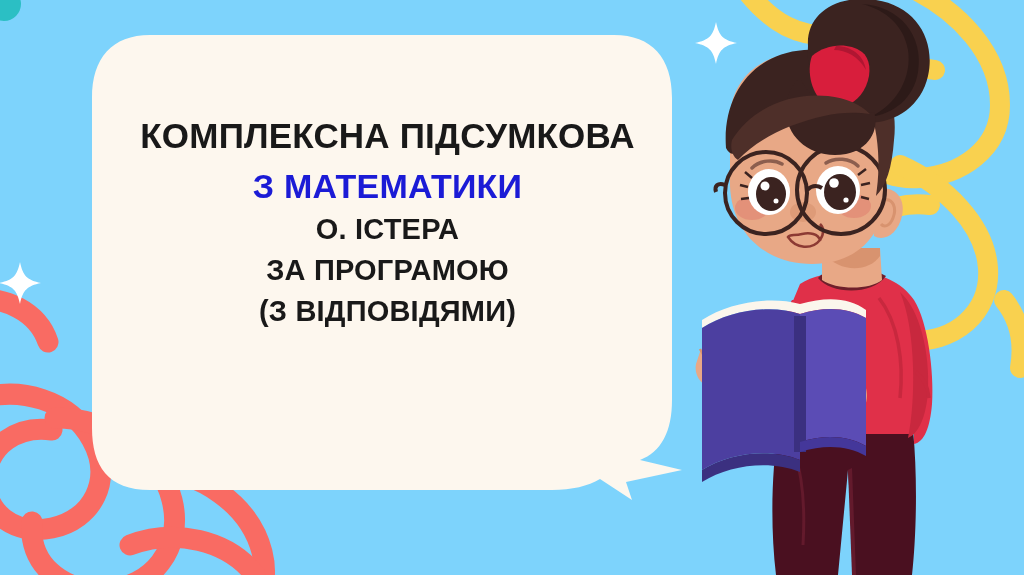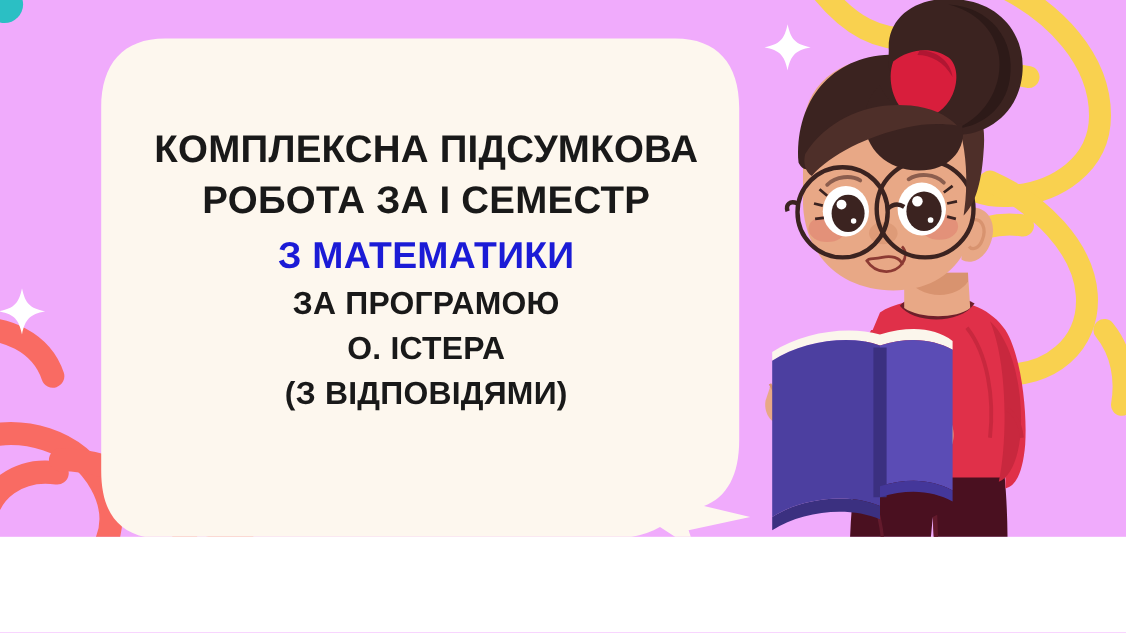--- a/index.html
+++ b/index.html
@@ -3,22 +3,22 @@
 <meta charset="utf-8">
 <style>
   * { margin:0; padding:0; box-sizing:border-box; }
   html, body {
     width:1024px; height:575px;
     overflow:hidden;
     font-family:"Liberation Sans", sans-serif;
   }
   #stage {
     position:relative;
-    width:1024px; height:488px;
-    background:#f0abfc;
+    width:1024px; height:575px;
+    background:#7dd3fc;
     overflow:hidden;
   }
   .layer { position:absolute; top:0; left:0; width:1024px; height:575px; }
   #decor-layer { z-index:1; }
   #bubble-layer { z-index:3; }
   #char-layer  { z-index:4; }
   #text-layer  { z-index:5; }
 
   
   #bubble-text {
@@ -258,21 +258,20 @@
   <svg class="layer" style="z-index:6" viewBox="0 0 1024 575">
     <path d="M 716 22 C 719 36 723 40 737 43 C 723 46 719 50 716 64
              C 713 50 709 46 695 43 C 709 40 713 36 716 22 Z" fill="#FFFFFF"></path>
     <path d="M 20 262 C 23 276 27 280 41 283 C 27 286 23 290 20 304
              C 17 290 13 286 -1 283 C 13 280 17 276 20 262 Z" fill="#FFFFFF"></path>
   </svg>
 
   <div class="layer" id="text-layer" style="pointer-events:none;">
     <div id="bubble-text">
       <div class="tline t-big">КОМПЛЕКСНА ПІДСУМКОВА</div>
-      <div class="tline t-big">РОБОТА ЗА І СЕМЕСТР</div>
       <div class="tline t-blue">З МАТЕМАТИКИ</div>
+      <div class="tline t-small">О. ІСТЕРА</div>
       <div class="tline t-small">ЗА ПРОГРАМОЮ</div>
-      <div class="tline t-small">О. ІСТЕРА</div>
       <div class="tline t-last">(З ВІДПОВІДЯМИ)</div>
     </div>
   </div>
 
 </div>
 
 </body></html>

